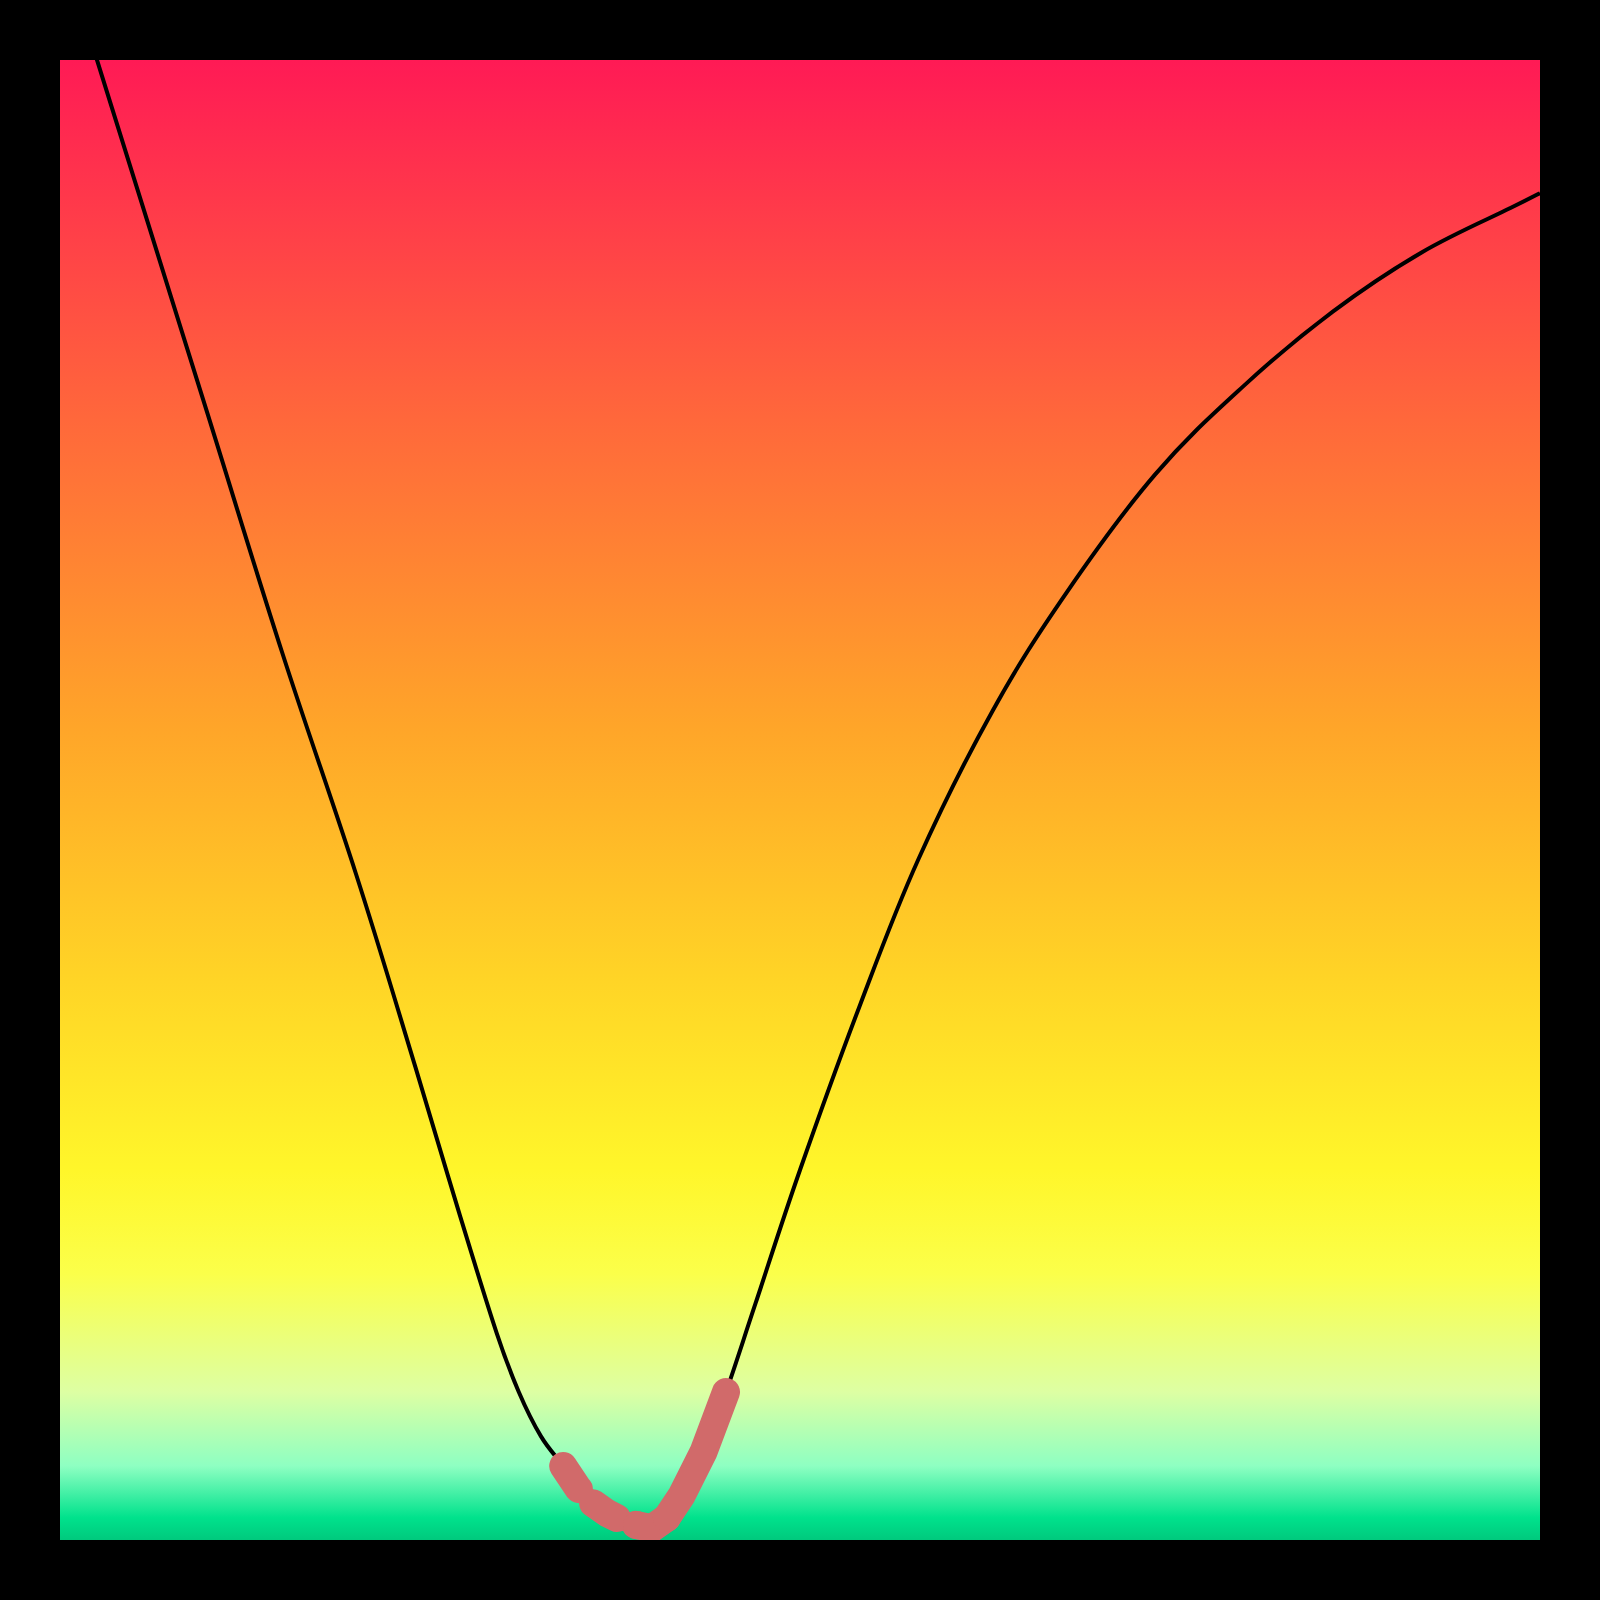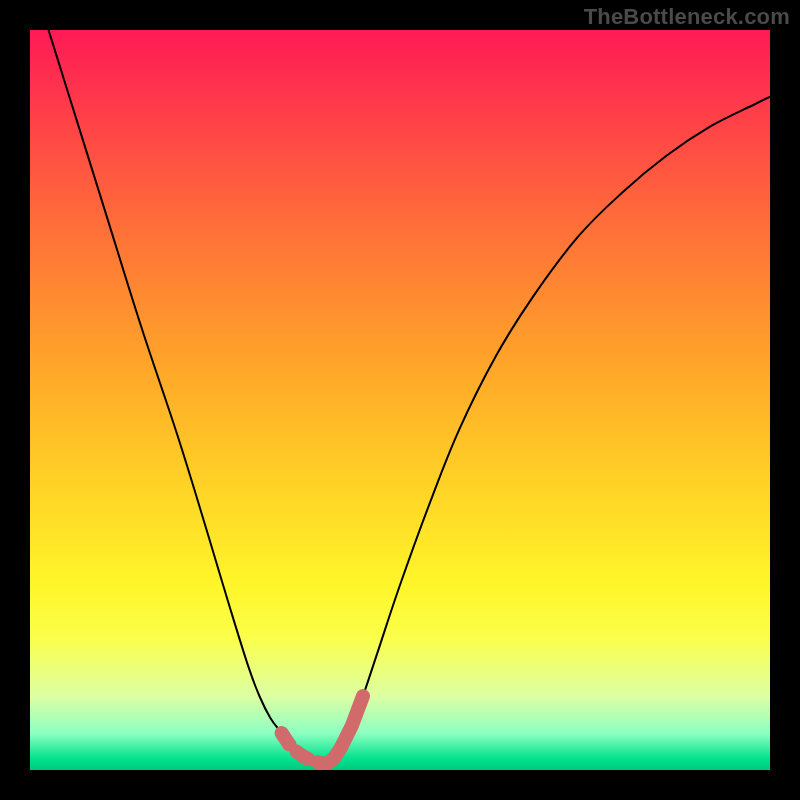--- a/index.html
+++ b/index.html
@@ -84,14 +84,13 @@
   <div class="plot">
     <div class="gradient"></div>
     <svg class="curves" viewBox="0 0 740 740">
       <path id="left-curve" class="curve" d="M 0 -59.200000000000045 C 6.66 -37.88800000000005, 23.68 16.575999999999922, 37 59.19999999999993 C 50.32 101.82399999999994, 60.68 134.976, 74 177.60000000000002 C 87.32 220.22400000000005, 97.68 254.708, 111 296 C 124.32 337.292, 136.012 369.704, 148 407 C 159.988 444.296, 168.27599999999998 472.56399999999996, 177.6 503.2 C 186.924 533.836, 192.47400000000002 553.224, 199.8 577.2 C 207.126 601.176, 212.97199999999998 620.4159999999999, 218.29999999999998 636.4 C 223.628 652.384, 225.404 656.6759999999999, 229.4 666 C 233.39600000000002 675.3240000000001, 236.504 681.5400000000001, 240.5 688.2 C 244.496 694.86, 248.27 698.338, 251.60000000000002 703 C 254.93000000000004 707.662, 256.336 710.77, 259 714.1 C 261.664 717.4300000000001, 263.736 719.2356, 266.4 721.5 C 269.06399999999996 723.7644, 271.136 725.0816, 273.8 726.68 C 276.464 728.2783999999999, 278.536 729.3144, 281.2 730.38 C 283.864 731.4456, 285.93600000000004 731.934, 288.6 732.6 C 291.264 733.2660000000001, 294.668 733.8136000000001, 296 734.08"></path>
       <path id="right-curve" class="curve" d="M 296 734.08 C 297.332 733.1476, 300.736 731.8303999999999, 303.4 728.9 C 306.06399999999996 725.9696, 307.47 723.794, 310.8 717.8 C 314.13 711.8059999999999, 317.904 704.924, 321.9 695.6 C 325.89599999999996 686.2760000000001, 328.338 679.32, 333 666 C 337.662 652.68, 341.13999999999993 641.58, 347.79999999999995 621.6 C 354.46 601.62, 360.676 581.64, 370 555 C 379.324 528.36, 388.944 501.572, 399.6 473.6 C 410.25600000000003 445.62800000000004, 417.212 426.23999999999995, 429.2 399.59999999999997 C 441.188 372.96, 452.88 349.57599999999996, 466.2 325.59999999999997 C 479.52 301.62399999999997, 488.54800000000006 287.712, 503.20000000000005 266.4 C 517.8520000000001 245.088, 531.616 225.84800000000004, 547.6 207.20000000000005 C 563.5840000000001 188.55200000000005, 576.016 177.45199999999994, 592 162.79999999999995 C 607.984 148.14799999999997, 620.4159999999999 137.78800000000004, 636.4 125.80000000000007 C 652.384 113.81200000000008, 664.816 105.52400000000006, 680.8000000000001 96.20000000000005 C 696.7840000000001 86.87600000000003, 714.544 79.328, 725.1999999999999 74 C 735.8559999999999 68.672, 737.336 67.93200000000002, 740 66.60000000000002"></path>
       <path id="marker-left" class="marker-dash" d="M 251.60000000000002 703 L 259 714.1 L 266.4 721.5 L 273.8 726.68 L 281.2 730.38 L 288.6 732.6"></path>
       <path id="marker-floor" class="marker-seg" d="M 288.6 732.6 L 296 734.08 L 303.4 728.9"></path>
       <path id="marker-right" class="marker-seg" d="M 303.4 728.9 L 310.8 717.8 L 321.9 695.6 L 333 666"></path>
     </svg>
   </div>
-  <div class="watermark">TheBottleneck.com</div>
 </div>
 
 </body></html>

